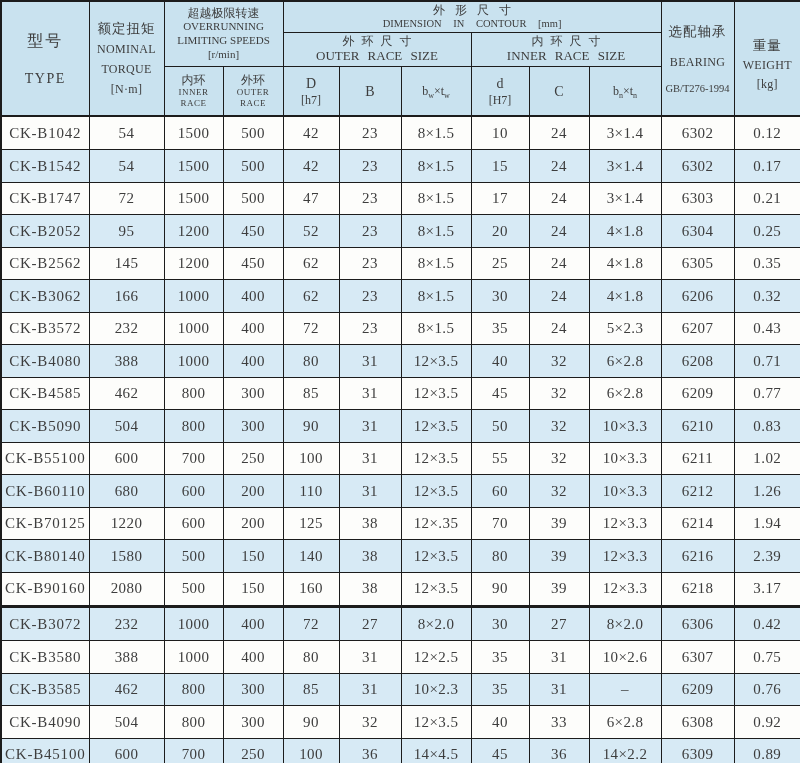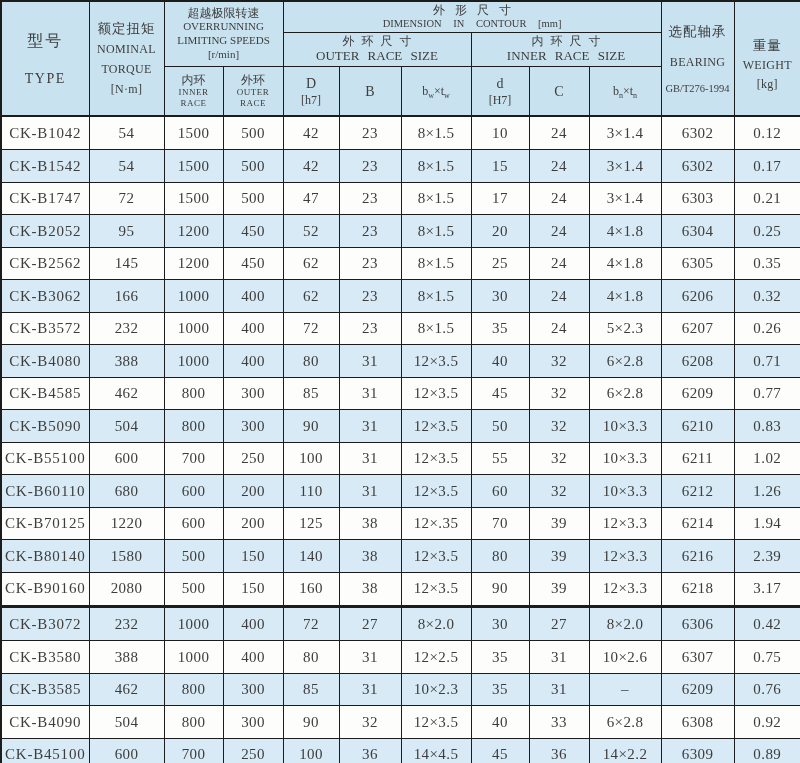--- a/index.html
+++ b/index.html
@@ -263,21 +263,21 @@
         <td>232</td>
         <td>1000</td>
         <td>400</td>
         <td>72</td>
         <td>23</td>
         <td>8×1.5</td>
         <td>35</td>
         <td>24</td>
         <td>5×2.3</td>
         <td>6207</td>
-        <td>0.26</td>
+        <td>0.43</td>
       </tr>
       <tr class="alt">
         <td class="type-col">CK-B4080</td>
         <td>388</td>
         <td>1000</td>
         <td>400</td>
         <td>80</td>
         <td>31</td>
         <td>12×3.5</td>
         <td>40</td>

